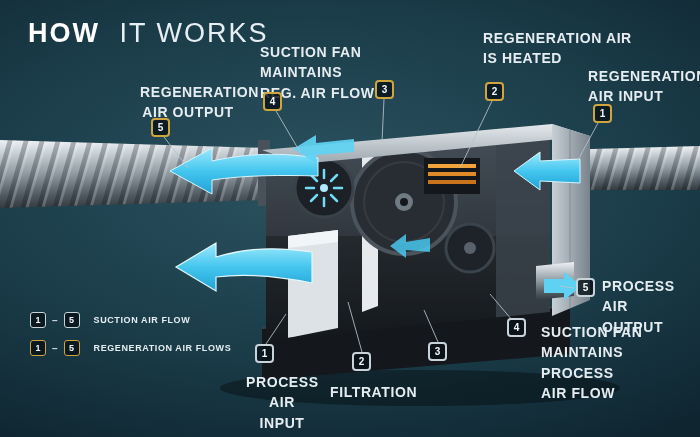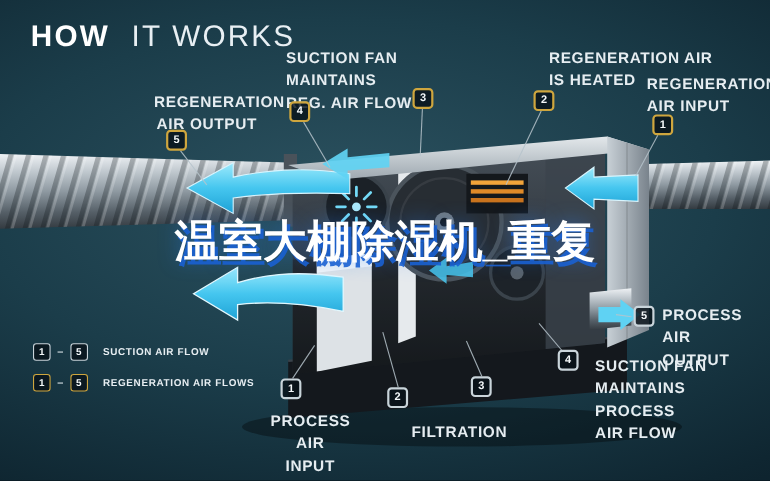--- a/index.html
+++ b/index.html
@@ -163,51 +163,50 @@
       <line x1="438" y1="342" x2="424" y2="310"></line>
       <line x1="512" y1="320" x2="490" y2="294"></line>
     </g>
   </svg>
 
   <header class="title">
     <span class="t-bold">HOW</span>
     <span class="t-light">IT WORKS</span>
   </header>
 
-  <div class="watermark">温室大棚除湿机_重复</div>
 
   <div class="co-label ta-c" style="left:140px;top:82px;width:96px;">REGENERATION
 AIR OUTPUT</div>
   <div class="badge regen" style="left:151px;top:118px;">5</div>
 
   <div class="co-label" style="left:260px;top:42px;">SUCTION FAN
 MAINTAINS
 REG. AIR FLOW</div>
   <div class="badge regen" style="left:263px;top:92px;">4</div>
 
   <div class="badge regen" style="left:375px;top:80px;">3</div>
 
-  <div class="co-label" style="left:483px;top:42px;margin-left:16px;">REGENERATION AIR
+  <div class="co-label" style="left:483px;top:28px;">REGENERATION AIR
 IS HEATED</div>
   <div class="badge regen" style="left:485px;top:82px;">2</div>
 
   <div class="co-label" style="left:588px;top:66px;">REGENERATION
 AIR INPUT</div>
   <div class="badge regen" style="left:593px;top:104px;">1</div>
 
   <div class="badge" style="left:576px;top:278px;">5</div>
   <div class="co-label" style="left:602px;top:276px;">PROCESS AIR
 OUTPUT</div>
 
   <div class="badge" style="left:255px;top:344px;">1</div>
   <div class="co-label ta-c" style="left:246px;top:372px;width:72px;">PROCESS AIR
 INPUT</div>
 
   <div class="badge" style="left:352px;top:352px;">2</div>
-  <div class="co-label ta-c" style="left:330px;top:382px;width:62px;margin-left:44px;">FILTRATION</div>
+  <div class="co-label ta-c" style="left:330px;top:382px;width:62px;">FILTRATION</div>
 
   <div class="badge" style="left:428px;top:342px;">3</div>
 
   <div class="badge" style="left:507px;top:318px;">4</div>
   <div class="co-label" style="left:541px;top:322px;">SUCTION FAN
 MAINTAINS PROCESS
 AIR FLOW</div>
 
 
   <div class="legend-row" style="top:312px;">

